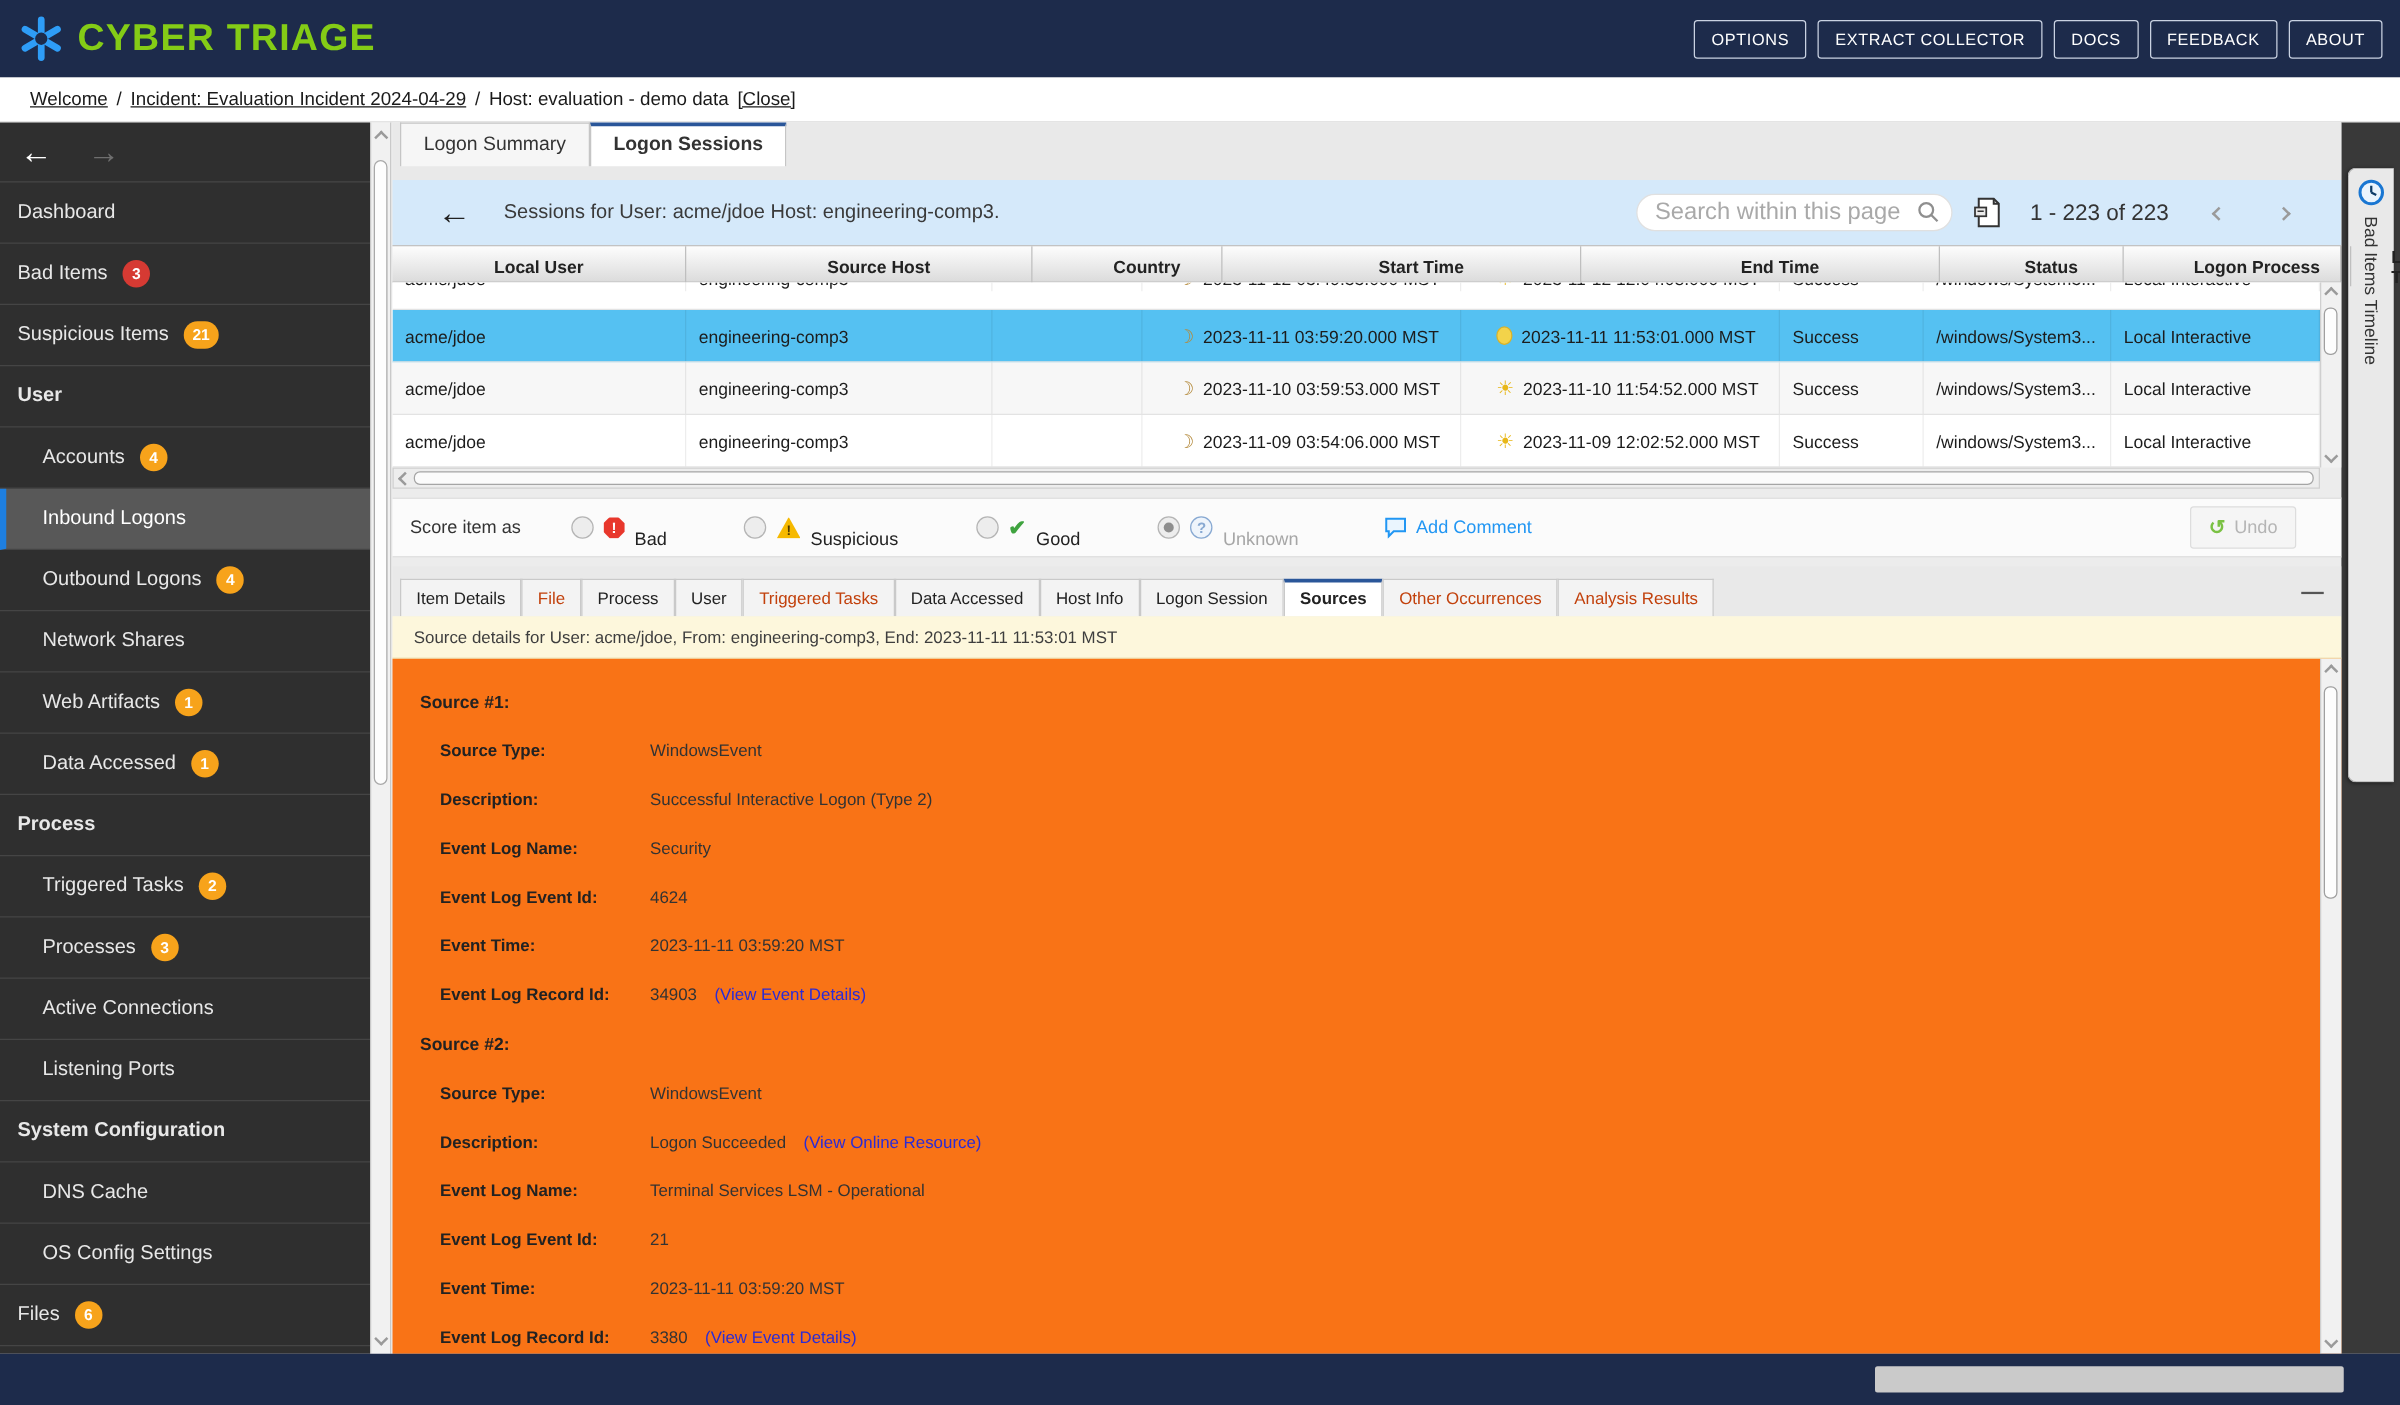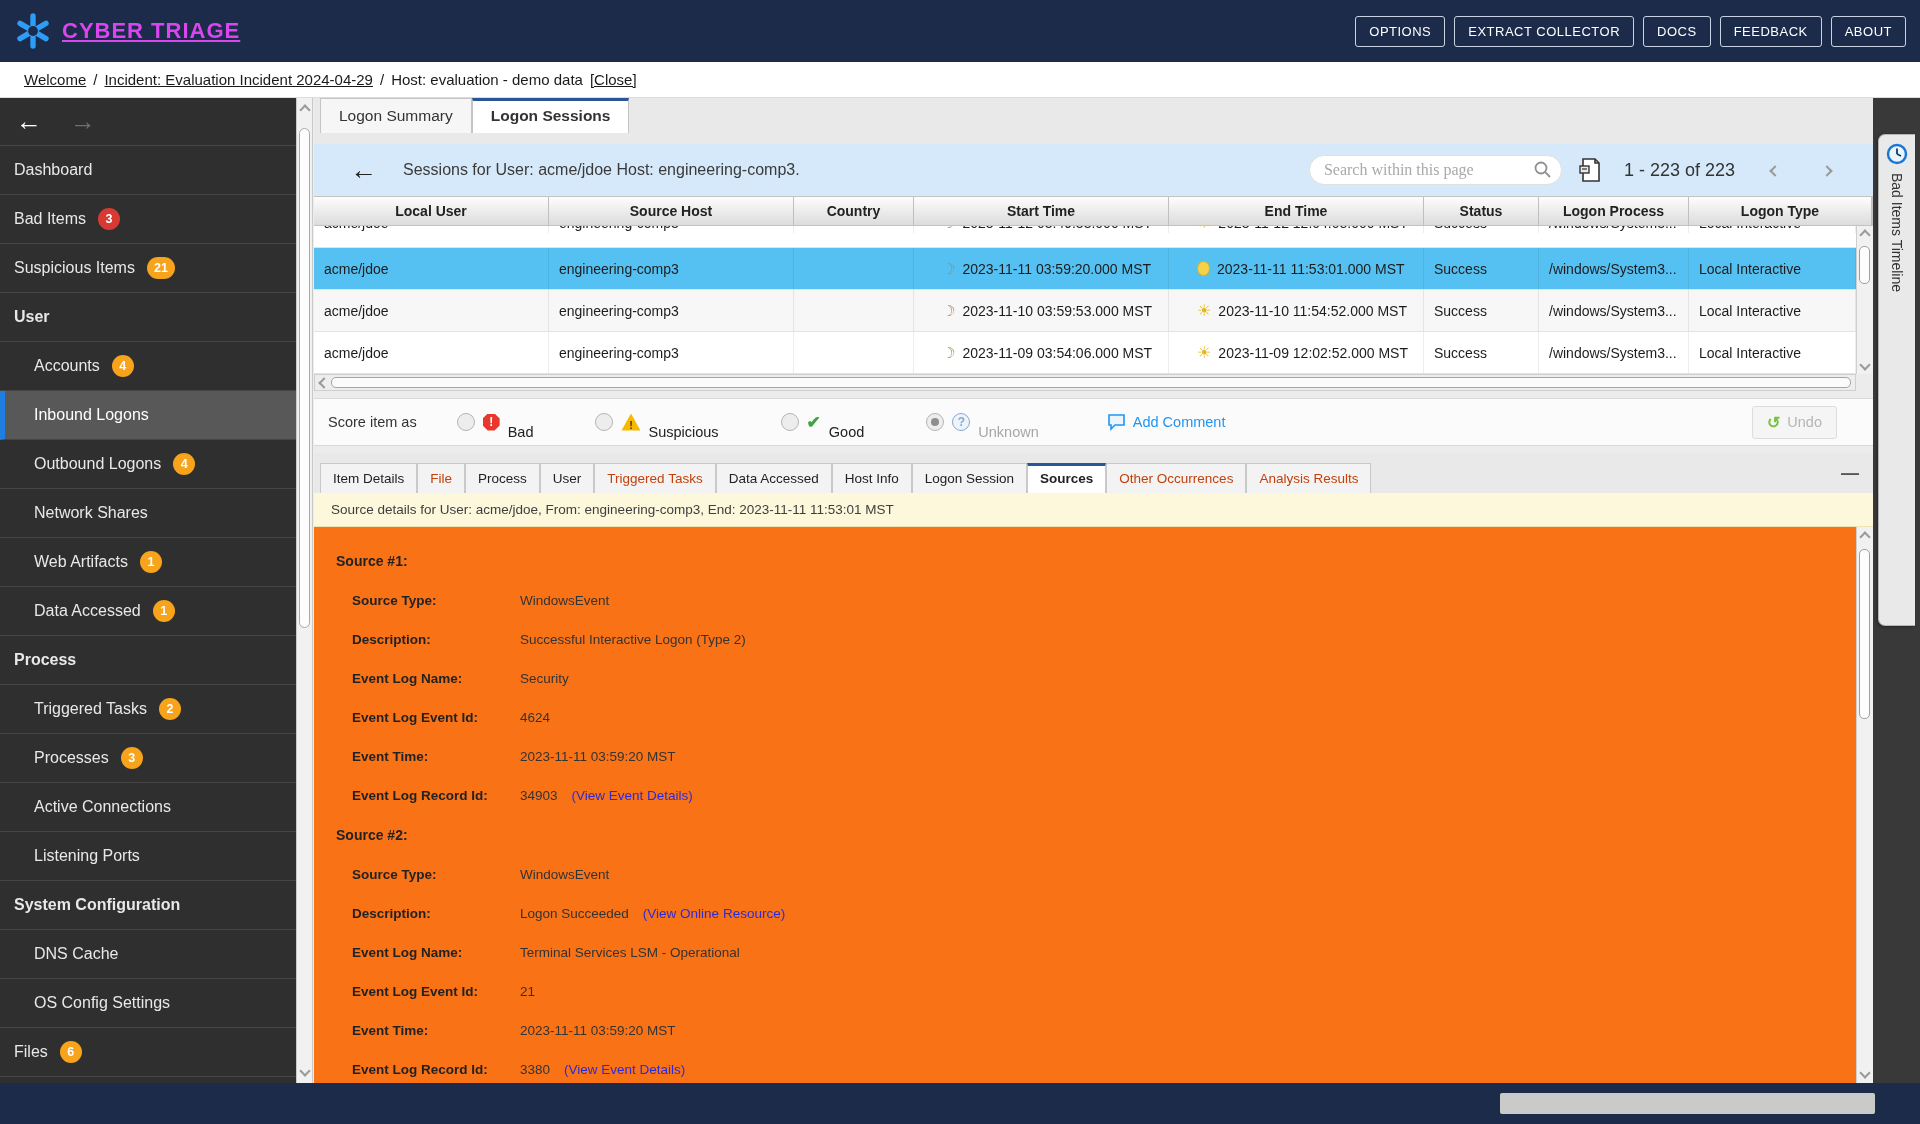--- a/index.html
+++ b/index.html
@@ -3,21 +3,21 @@
 <meta charset="utf-8">
 <style>
   * { margin:0; padding:0; box-sizing:border-box; }
   html,body { width:1920px; height:1124px; overflow:hidden; background:#ececec;
               font-family:"Liberation Sans", sans-serif; font-size:14px; color:#222; }
 
   
   .app-header { position:absolute; top:0; left:0; width:1920px; height:62px; background:#1d2b4b;
                 display:flex; align-items:center; }
   .logo-wrap { display:flex; align-items:center; gap:10px; margin-left:14px; }
-  .app-title { color:#d946ef; font-size:22px; font-weight:700; letter-spacing:1px;text-decoration:underline; }
+  .app-title { color:#84cc16; font-size:30px; font-weight:700; letter-spacing:1px; }
   .hdr-btns { margin-left:auto; margin-right:14px; display:flex; gap:9px; }
   .hdr-btn { background:transparent; color:#fff; border:1px solid #c9d2e2; border-radius:3px;
              font-size:13px; padding:7px 13px; font-family:inherit; letter-spacing:.5px; cursor:pointer; }
 
   
   .breadcrumb-bar { position:absolute; top:62px; left:0; width:1920px; height:36px; background:#fff;
                     border-bottom:1px solid #dcdcdc; display:flex; align-items:center; padding-left:24px;
                     font-size:15px; color:#1a1a1a; }
   .bc-link { text-decoration:underline; cursor:pointer; }
   .bc-sep { margin:0 7px; }
@@ -70,30 +70,30 @@
          font-size:15.5px; padding:8px 18px; cursor:pointer; }
   .tab.active { background:#fff; border-top:3px solid #2a5699; font-weight:600; padding-top:6px; }
 
   .banner { position:absolute; top:46px; left:0; right:0; height:52px; background:#d5e9fa;
             display:flex; align-items:center; }
   .banner-back { font-size:27px; color:#222; margin:0 26px 0 36px; cursor:pointer; }
   .banner-title { font-size:16px; color:#3a3a3a; }
   .banner-right { margin-left:auto; display:flex; align-items:center; padding-right:28px; gap:16px; }
   .search-pill { position:relative; width:253px; height:30px; }
   .search-pill input { width:100%; height:100%; border:1px solid #e0e0e0; border-radius:15px;
-                       padding:0 34px 0 14px; font-size:16px; color:#444; font-family:Liberation Serif, serif; outline:none; }
+                       padding:0 34px 0 14px; font-size:19px; color:#444; font-family:Liberation Sans, sans-serif; outline:none; }
   .search-pill input::placeholder { color:#a9a9a9; }
   .search-glyph { position:absolute; right:10px; top:5px; }
   .pager-text { font-size:18px; color:#333; margin:0 6px; }
   .pg-chev { padding:8px 14px; cursor:pointer; }
 
   
   .grid-row { display:grid; grid-template-columns:235px 245px 120px 255px 255px 115px 150px 1fr; }
   .table-header { position:absolute; top:98px; left:0; right:0; height:30px;
-                  background:linear-gradient(#fdfdfd,#dcdcdc); border:1px solid #c3c3c3; border-left:none; }
+                  background:linear-gradient(#fdfdfd,#dcdcdc); border:1px solid #c3c3c3; border-left:none;gap:32px; }
   .th { font-weight:700; font-size:14px; display:flex; align-items:center; justify-content:center;
         border-right:1px solid #bfbfbf; cursor:pointer; }
   .table-body { position:absolute; top:128px; left:0; right:17px; height:148px; background:#fff; overflow:hidden; }
   .tr { height:42px; border-bottom:1px solid #e3e3e3; background:#fff; cursor:pointer; }
   .tr.alt { background:#f7f7f7; }
   .tr.selected { background:#55c1f2; }
   .tr.clipped { height:22px; overflow:hidden; }
   .tr.clipped .cell { transform:translateY(-14px); }
   .cell { display:flex; align-items:center; padding-left:10px; font-size:14px; color:#1c1c1c;
           border-right:1px solid rgba(0,0,0,.07); overflow:hidden; white-space:nowrap; }

